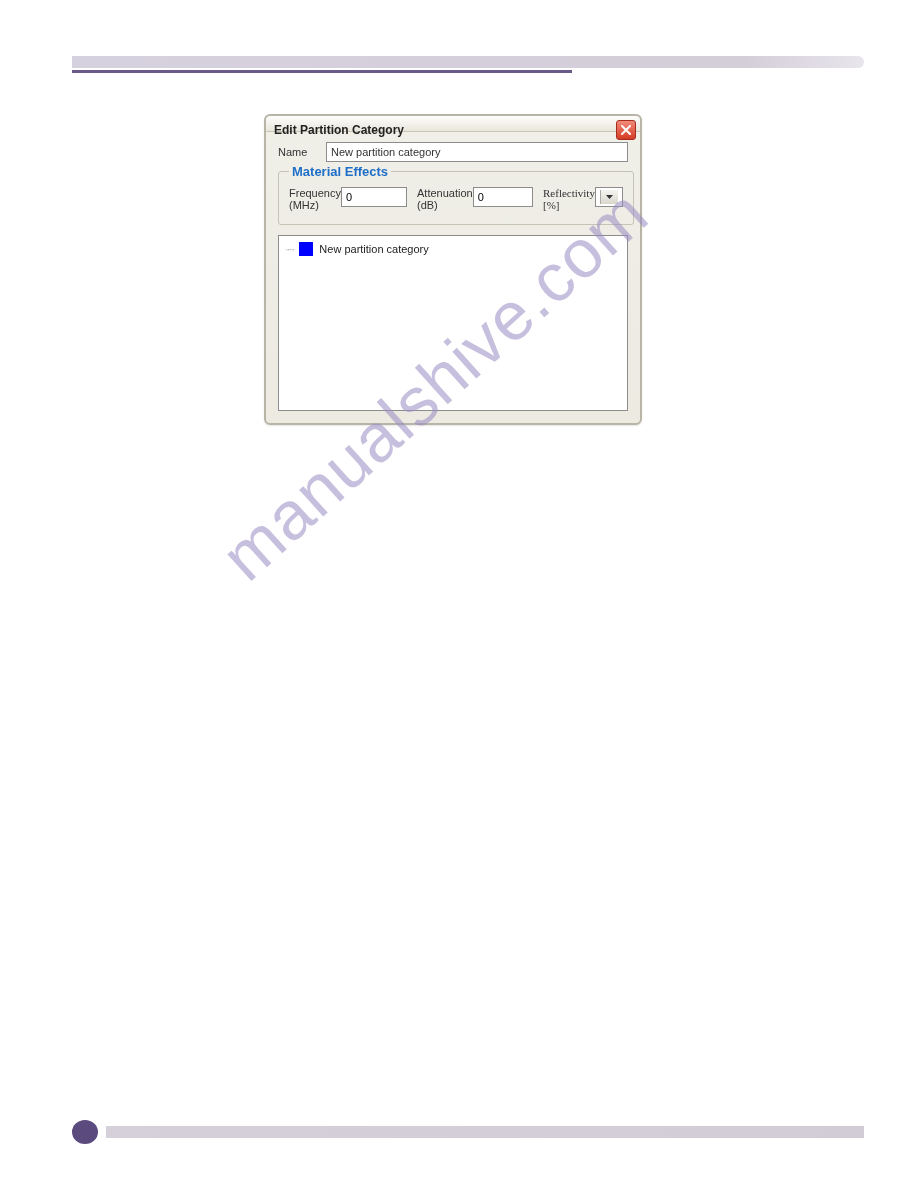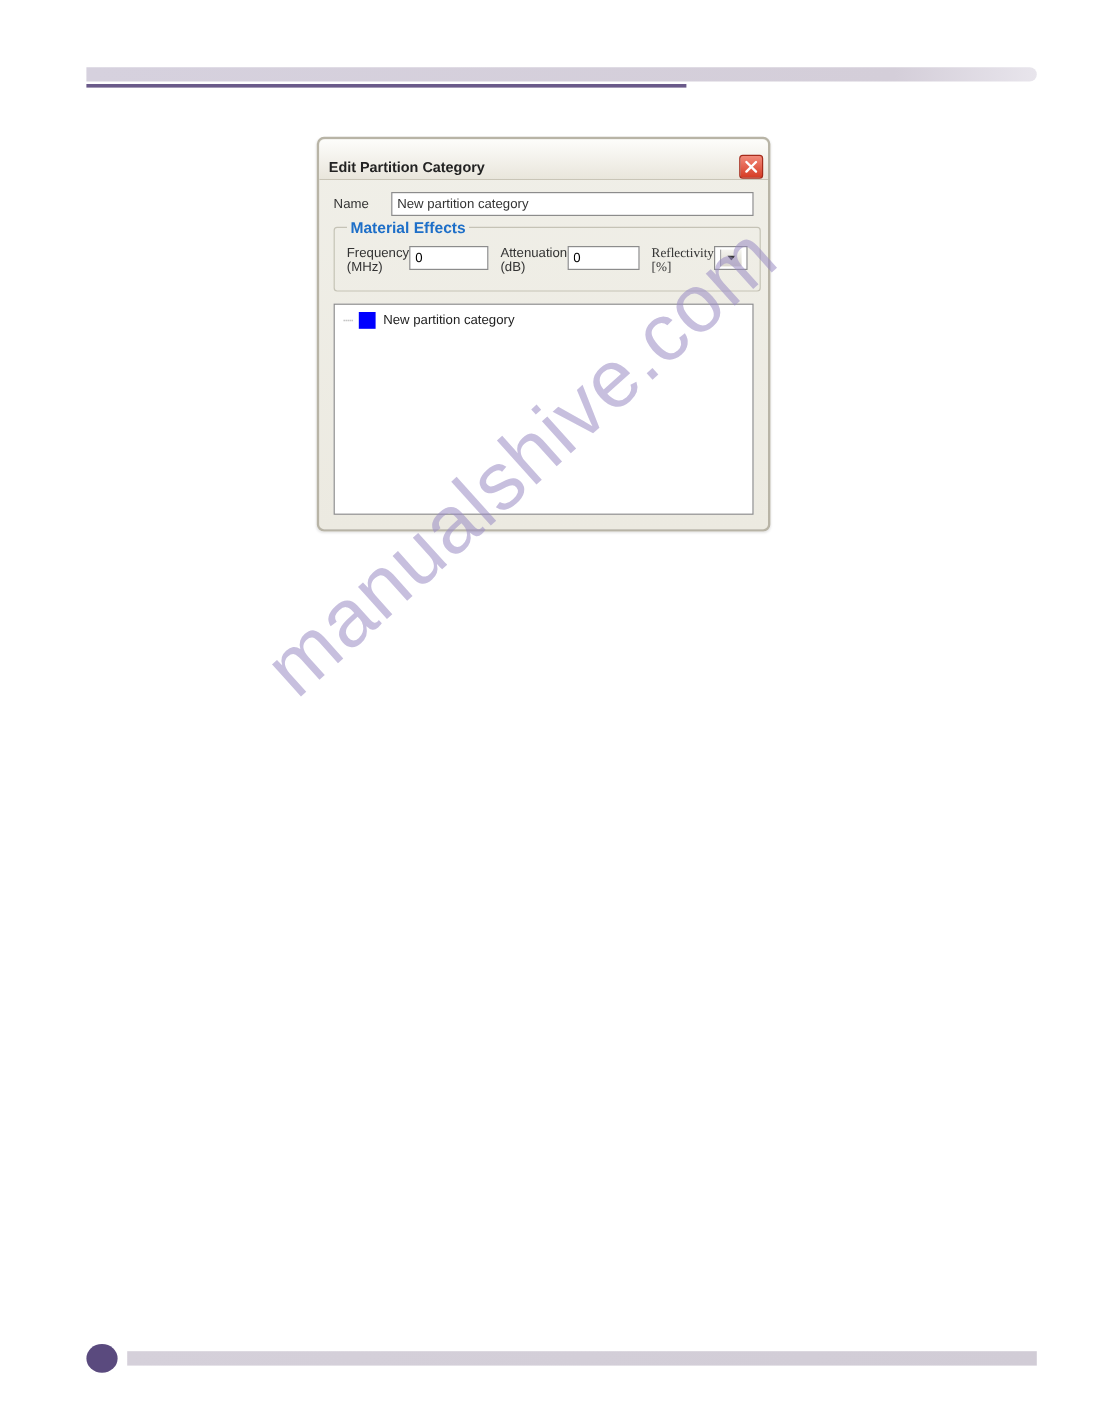--- a/index.html
+++ b/index.html
@@ -32,21 +32,21 @@
     position: absolute;
     top: 114px;
     left: 264px;
     width: 378px;
     background: linear-gradient(#f0efe8, #eceae1);
     border: 2px solid #b8b4a6;
     border-radius: 6px;
     box-shadow: 0 1px 2px rgba(0,0,0,0.1);
   }
   .titlebar {
-    height: 34px;
+    height: 16px;
     background: linear-gradient(#fdfdfb, #e9e6dc);
     border-bottom: 1px solid #c9c5b7;
     border-radius: 5px 5px 0 0;
     display: flex;
     align-items: center;
     justify-content: space-between;
     padding: 12px 4px 0 8px;
   }
   .titlebar-text {
     font-weight: bold;

